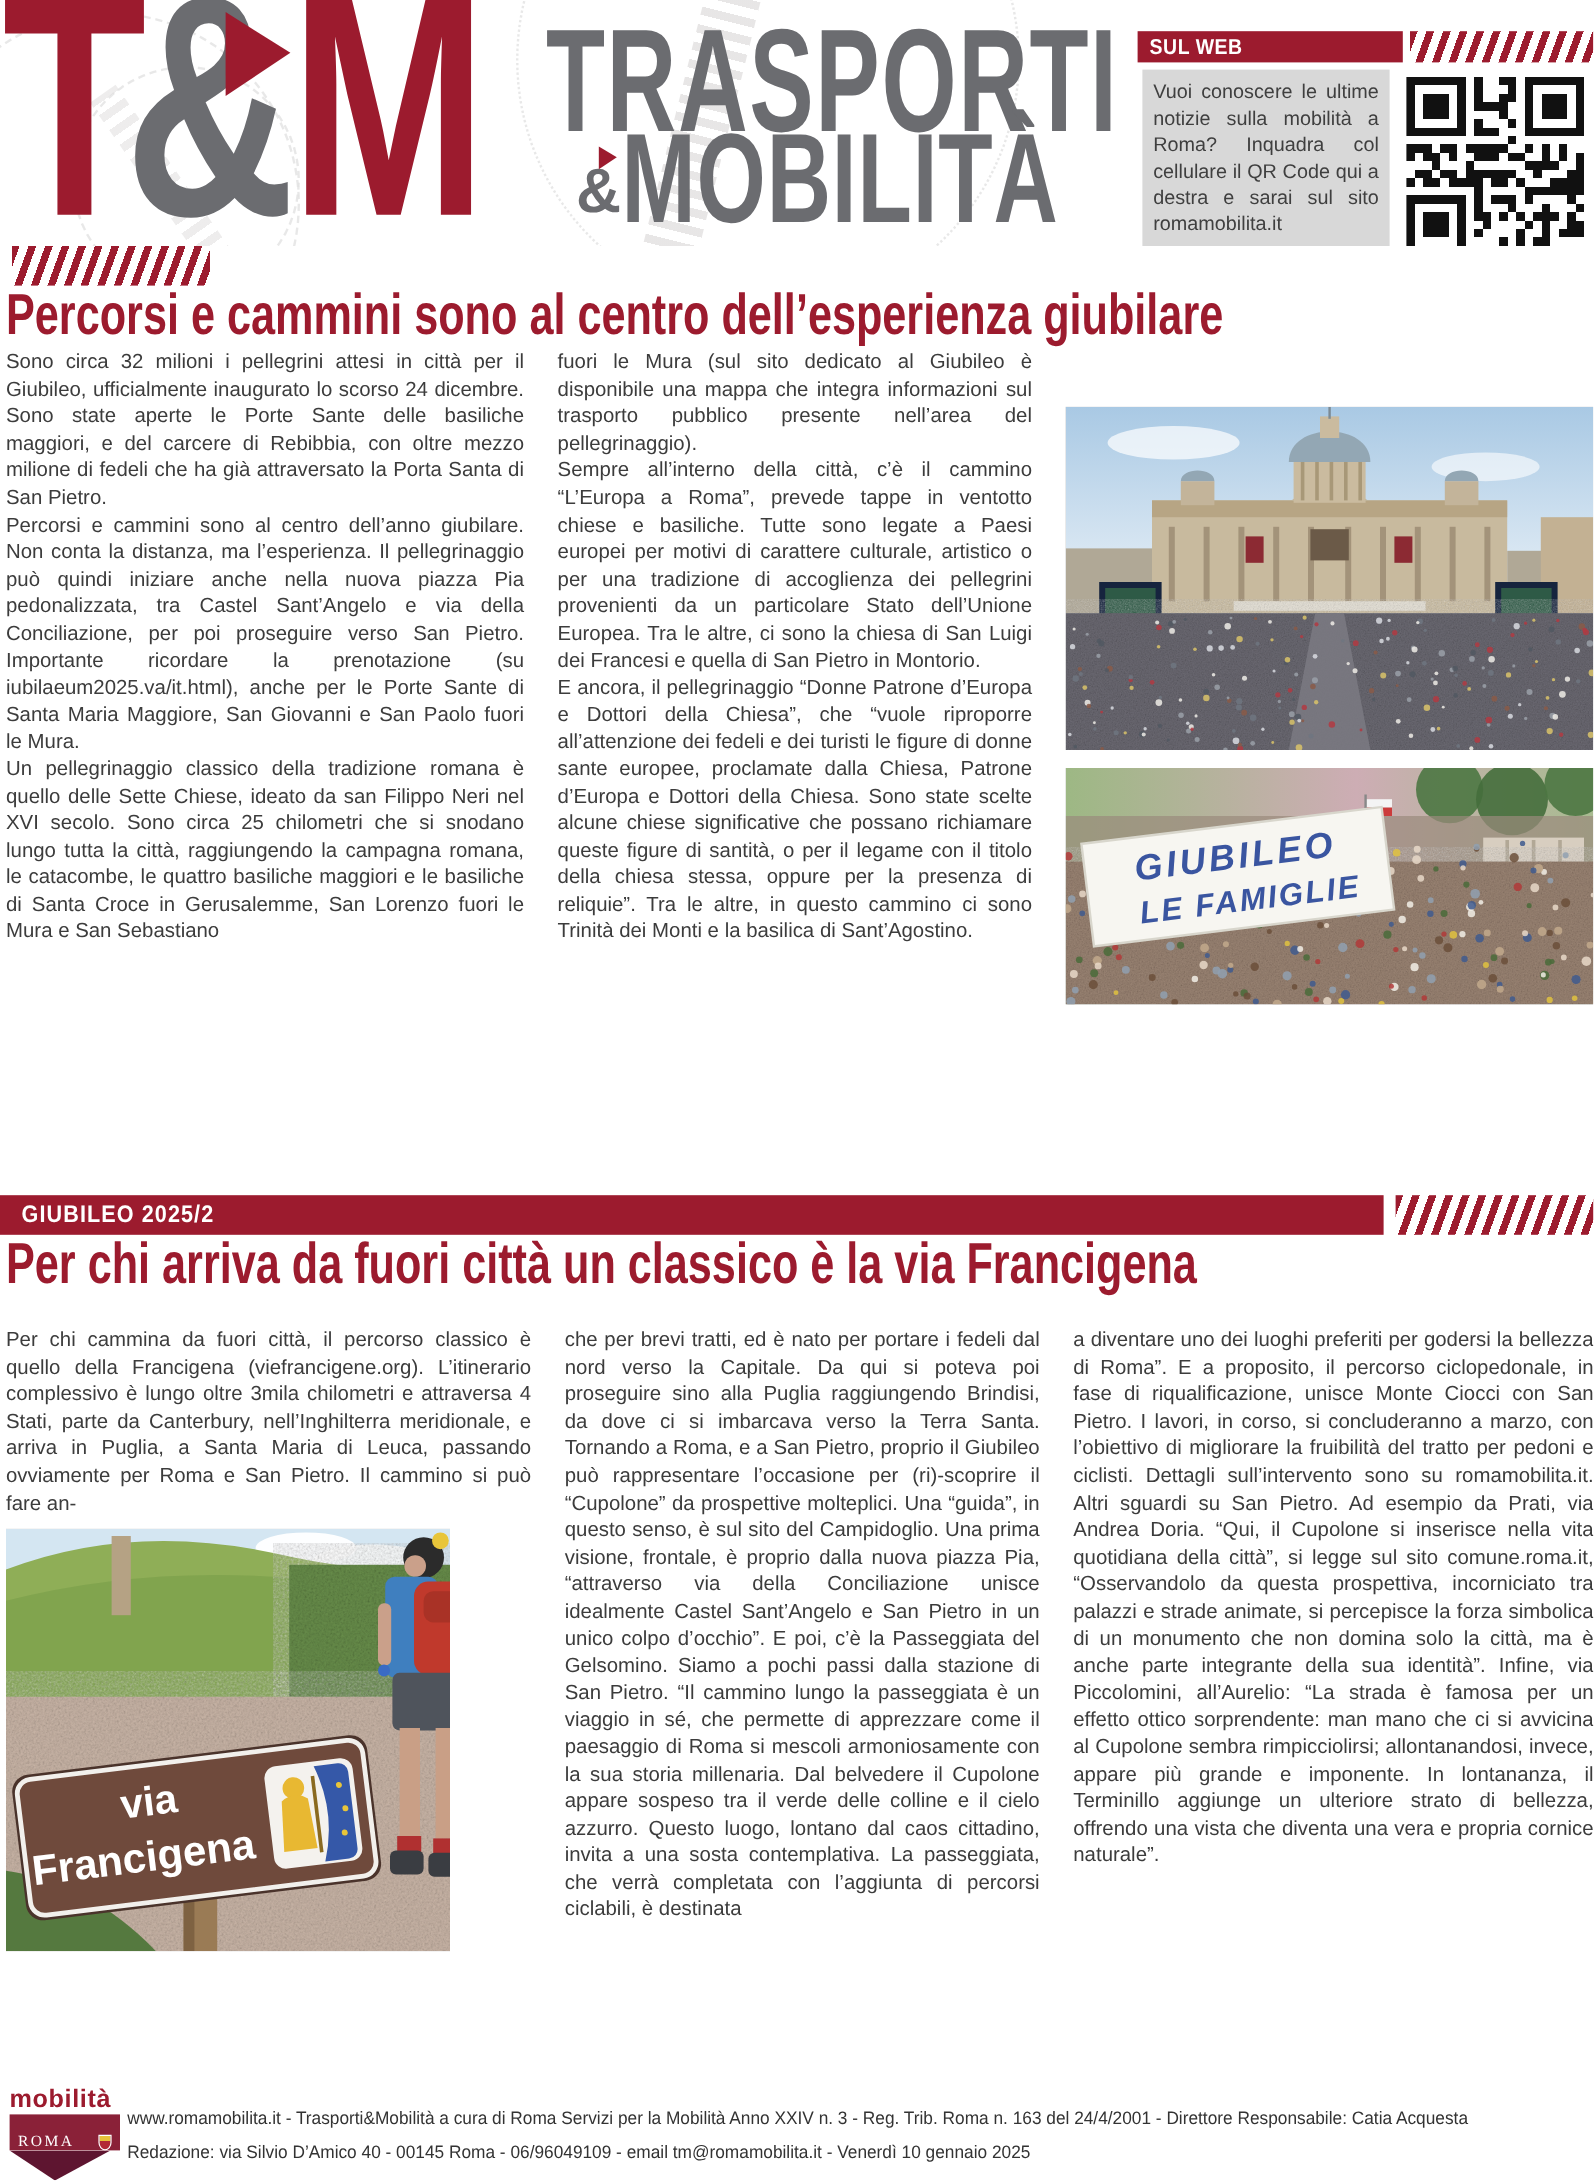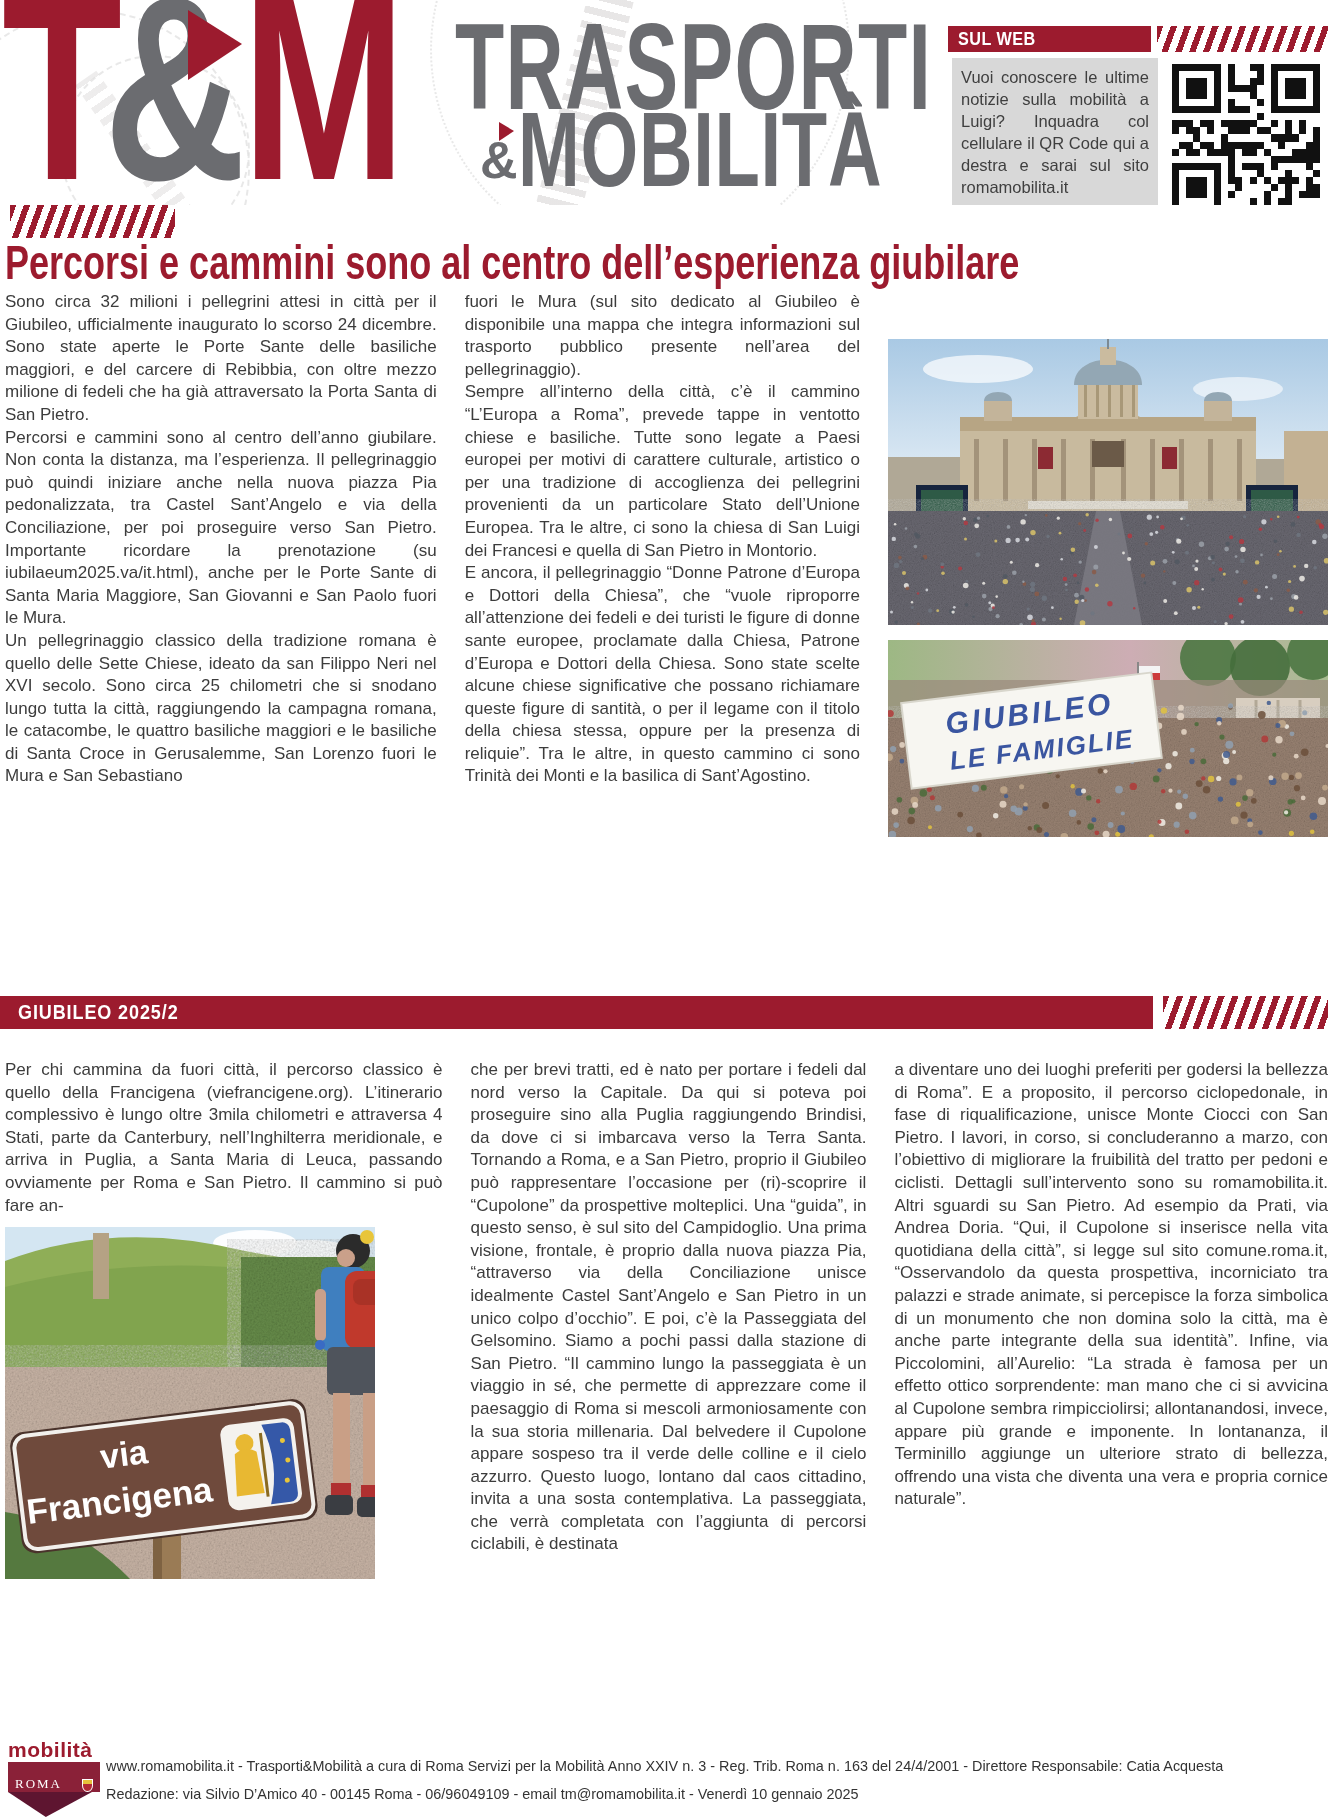--- a/index.html
+++ b/index.html
@@ -34,21 +34,21 @@
     border-left:54px solid var(--brand_red);border-top:34px solid transparent;border-bottom:36px solid transparent}
   .title-top{position:absolute;left:455px;top:6px;font-size:122px;font-weight:700;line-height:1;
     color:var(--logo_gray);transform:scaleX(.66);transform-origin:0 0;letter-spacing:2px;white-space:nowrap}
   .title-amp{position:absolute;left:480px;top:134px;font-size:52px;font-weight:700;color:var(--logo_gray);line-height:1}
   .title-arrow{position:absolute;left:499px;top:122px;width:0;height:0;
     border-left:15px solid var(--brand_red);border-top:9px solid transparent;border-bottom:10px solid transparent}
   .title-bottom{position:absolute;left:518px;top:96px;font-size:106px;font-weight:700;line-height:1;
     color:var(--logo_gray);transform:scaleX(.70);transform-origin:0 0;letter-spacing:1px;white-space:nowrap}
   
   .sulweb-bar{position:absolute;left:948px;top:26px;width:380px;height:26px;display:flex;align-items:stretch}
-  .sulweb-solid{width:203px;background:var(--brand_red);color:#fff;font-size:18px;font-weight:700;
+  .sulweb-solid{width:221px;background:var(--brand_red);color:#fff;font-size:18px;font-weight:700;
     line-height:26px;padding-left:10px;letter-spacing:.5px}
   .sulweb-solid span{display:inline-block;transform:scaleX(.9);transform-origin:0 50%;white-space:nowrap}
   .stripes{background:repeating-linear-gradient(110deg,var(--brand_red) 0 6px,#fff 6px 13px)}
   .sulweb-stripes{flex:1;margin-left:6px}
   .sulweb-box{position:absolute;left:952px;top:58px;width:206px;height:156px;background:var(--panel_gray);
     padding:8px 9px;font-size:16.5px;line-height:22px;text-align:justify;color:#3f3f3f}
   .qr{position:absolute;left:1172px;top:64px;width:148px;height:148px;background:#fff}
   
   .kicker{display:flex;height:33px;align-items:stretch}
   .kicker.second{margin-top:29px}
@@ -108,21 +108,21 @@
     <span class="title-amp">&amp;</span>
     <span class="title-arrow"></span>
     <span class="title-bottom">MOBILITÀ</span>
 
     <div class="sulweb-bar">
       <div class="sulweb-solid">
         <span>SUL WEB</span>
       </div>
       <div class="sulweb-stripes stripes"></div>
     </div>
-    <div class="sulweb-box">Vuoi conoscere le ultime notizie sulla mobilità a Luigi? Inquadra col cellulare il QR Code qui a destra e sarai sul sito romamobilita.it</div>
+    <div class="sulweb-box">Vuoi conoscere le ultime notizie sulla mobilità a Roma? Inquadra col cellulare il QR Code qui a destra e sarai sul sito romamobilita.it</div>
     <svg class="qr" id="qr" viewBox="0 0 21 21" shape-rendering="crispEdges" fill="#111">
         <rect x="8" y="0" width="1" height="1"></rect>
         <rect x="11" y="0" width="1" height="1"></rect>
         <rect x="12" y="0" width="1" height="1"></rect>
         <rect x="8" y="1" width="1" height="1"></rect>
         <rect x="12" y="1" width="1" height="1"></rect>
         <rect x="8" y="2" width="1" height="1"></rect>
         <rect x="11" y="2" width="1" height="1"></rect>
         <rect x="12" y="2" width="1" height="1"></rect>
         <rect x="8" y="3" width="1" height="1"></rect>
@@ -777,20 +777,21 @@
   </div>
 
   <div class="kicker second">
     <div class="kick-solid">
       <span>GIUBILEO 2025/2</span>
     </div>
     <div class="kick-stripes stripes"></div>
   </div>
 
   <div class="headlines second">
+    <div class="hline"><span>Per chi arriva da fuori città un classico è la via Francigena</span></div>
   </div>
 
   <div class="art art2">
     <div class="a2c1">
       <div class="coltext">Per chi cammina da fuori città, il percorso classico è quello della Francigena (viefrancigene.org). L’itinerario complessivo è lungo oltre 3mila chilometri e attraversa 4 Stati, parte da Canterbury, nell’Inghilterra meridionale, e arriva in Puglia, a Santa Maria di Leuca, passando ovviamente per Roma e San Pietro. Il cammino si può fare an-</div>
 
       <div class="photo ph3">
         <svg width="370" height="352" viewBox="0 0 370 352">
           <defs>
             <filter id="n3">

